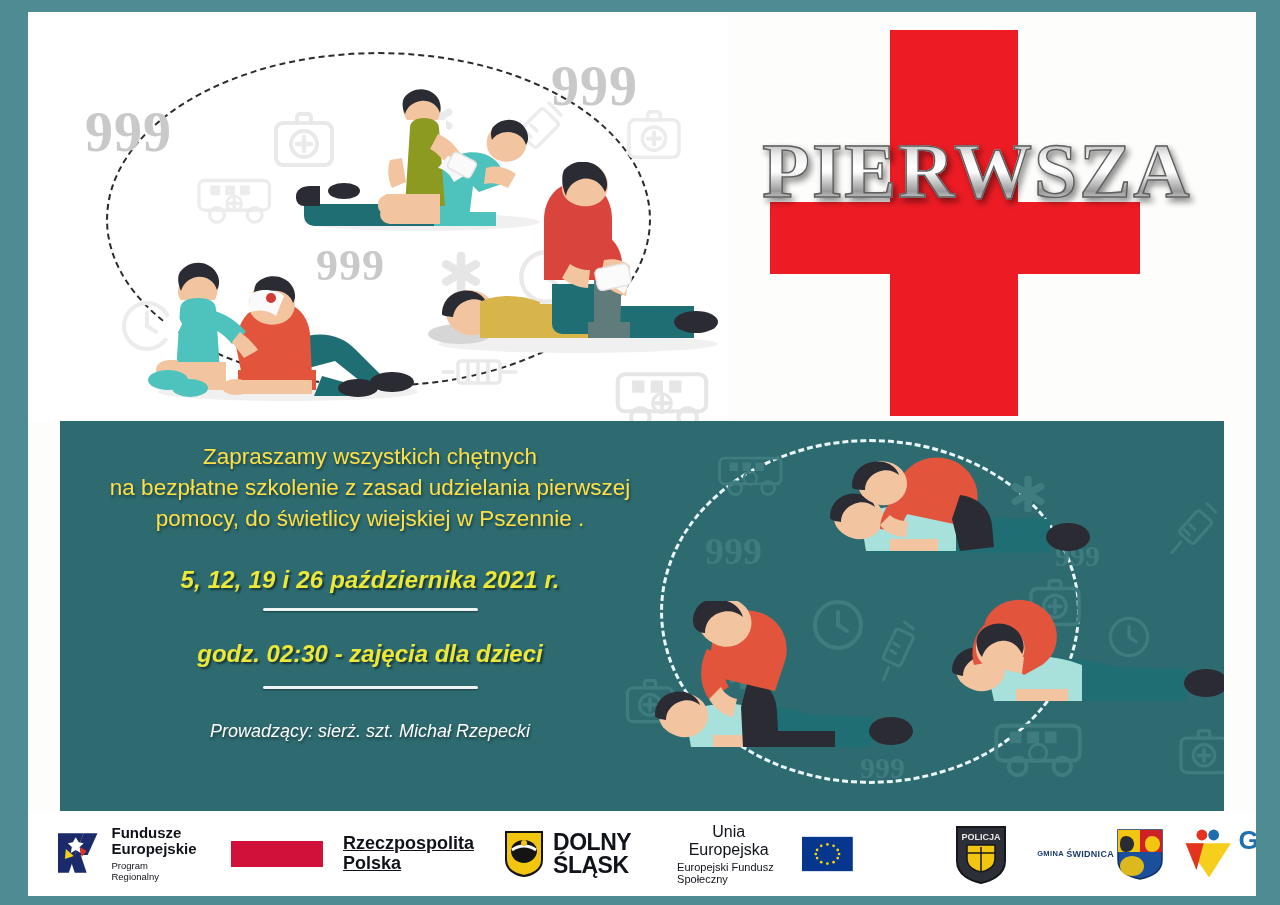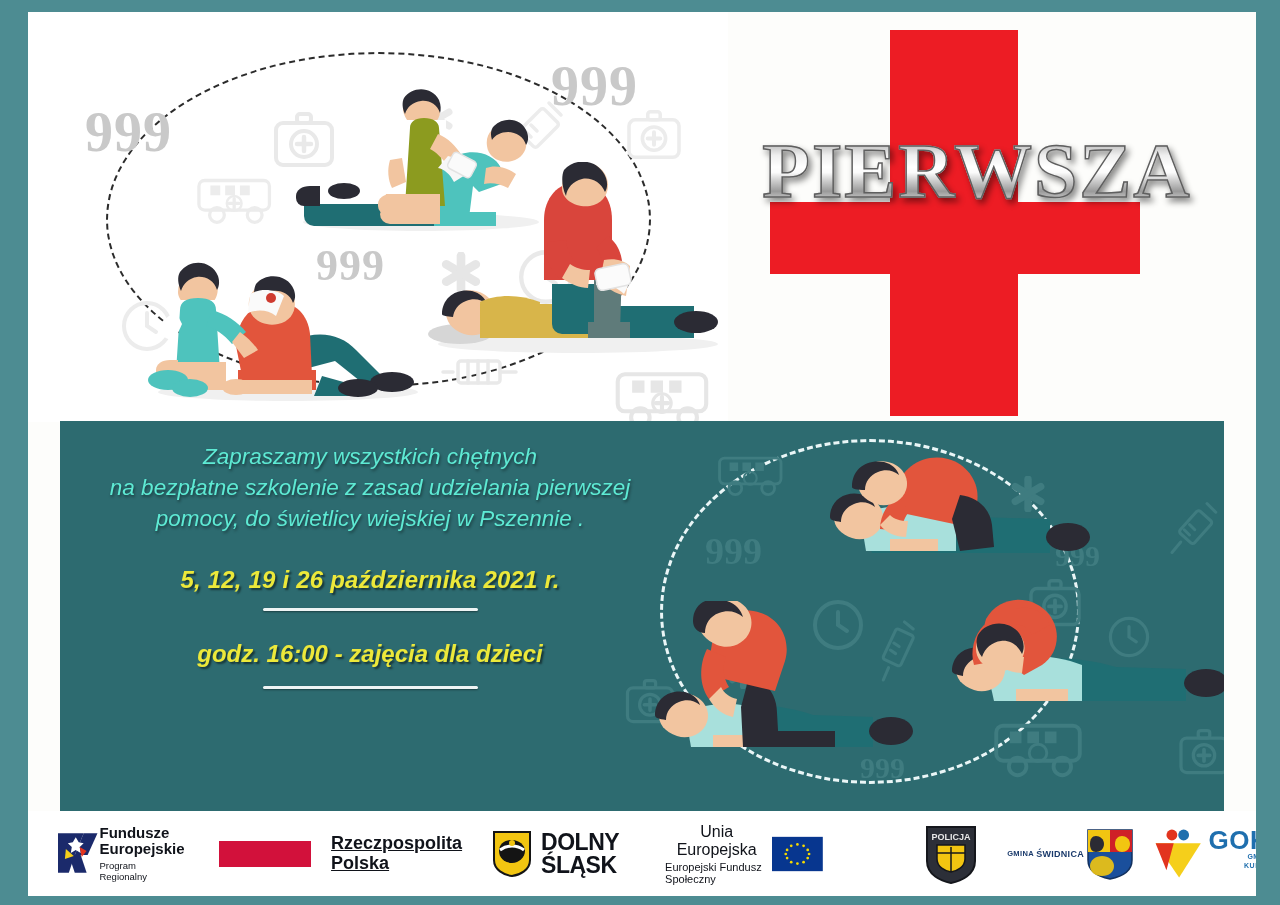--- a/index.html
+++ b/index.html
@@ -77,23 +77,22 @@
     background:#2d6b70;
     overflow:hidden;
   }
   .panel-text {
     position:absolute; left:20px; top:20px; width:580px;
     text-align:center;
     color:#ffffff;
   }
   .intro {
     font-family:"Liberation Sans", sans-serif;
-    font-size:22.5px; line-height:1.38; color:#5eead4;
+    font-size:22.5px; line-height:1.38; color:#fde047;
     text-shadow:1px 2px 3px rgba(0,0,0,.45);
-    font-style:italic;
   }
   .date-line {
     margin-top:32px;
     font-size:24px; font-weight:700; font-style:italic;
     color:#ece83a;
     text-shadow:2px 2px 2px rgba(0,0,0,.5);
     letter-spacing:.2px;
   }
   .rule {
     width:215px; height:3px; background:#eef4f4;
@@ -122,21 +121,21 @@
     font-family:"Liberation Serif", serif; font-weight:700;
     color:#3f7c80; user-select:none;
   }
 
   
   .footer {
     position:absolute; left:0; bottom:0; width:1228px; height:85px;
     background:#ffffff;
     display:flex; align-items:center;
   }
-  .logo { display:flex; align-items:center; gap:0; }
+  .logo { display:flex; align-items:center; gap:12px; }
   .logo-txt { font-family:"Liberation Sans", sans-serif; color:#10131a; }
   .fe-l1 { font-size:15px; font-weight:700; line-height:1.08; }
   .fe-sub { font-size:9.5px; font-weight:400; margin-top:3px; }
   .rp-txt { font-size:18px; font-weight:700; line-height:1.1;text-decoration:underline; }
   .ds-txt { font-size:23px; font-weight:700; line-height:1.0; letter-spacing:-.5px; }
   .ue-1 { font-size:16px; text-align:center; }
   .ue-2 { font-size:11px; margin-top:2px; }
   .gm-1 { font-size:7.5px; font-weight:700; color:#1a3a6b; letter-spacing:.4px; text-align:center; }
   .gm-2 { font-size:9px; font-weight:700; color:#1a3a6b; letter-spacing:.3px; text-align:center; }
   .gk-word { font-size:26px; font-weight:700; color:#1f6fae; letter-spacing:.5px; line-height:1; }
@@ -519,24 +518,25 @@
       <div class="intro">
         <div>Zapraszamy wszystkich chętnych</div>
         <div>na bezpłatne szkolenie z zasad udzielania pierwszej</div>
         <div>pomocy, do świetlicy wiejskiej w Pszennie .</div>
       </div>
 
       <div class="date-line">5, 12, 19 i 26 października 2021 r.</div>
       <div class="rule"></div>
 
       <div class="times">
-        <div>godz. 16:00 - zajęcia dla dzieci</div>
+        <div>godz. 02:30 - zajęcia dla dzieci</div>
       </div>
       <div class="rule"></div>
 
+      <div class="lead">Prowadzący:  sierż. szt. Michał Rzepecki</div>
     </div>
   </div>
 
   <div class="footer">
 
     <div class="logo" style="margin-left:28px">
       <svg width="44" height="46" viewBox="0 0 44 46">
         <path d="M2 2h26l-9 22H2z" fill="#1b2a6b"></path>
         <path d="M2 24h17l-6 18H2z" fill="#1b2a6b"></path>
         <path d="M19 24l9-22h14l-10 22z" fill="#1b2a6b"></path>
@@ -566,21 +566,21 @@
         <path d="M20 10c7 0 13 5 13 11s-6 12-13 12-13-5-13-12 6-11 13-11z" fill="#141414"></path>
         <path d="M8 20c4-3 9-4 12-4s8 1 12 4" stroke="#ffffff" stroke-width="3" fill="none"></path>
         <circle cx="20" cy="13" r="3" fill="#f2c511"></circle>
       </svg>
       <div class="logo-txt">
         <div class="ds-txt">DOLNY</div>
         <div class="ds-txt">ŚLĄSK</div>
       </div>
     </div>
 
-    <div class="logo" style="margin-left:46px;gap:4px">
+    <div class="logo" style="margin-left:46px;gap:22px">
       <div class="logo-txt">
         <div class="ue-1">Unia Europejska</div>
         <div class="ue-2">Europejski Fundusz Społeczny</div>
       </div>
       <svg width="74" height="50" viewBox="0 0 74 50">
         <rect width="74" height="50" fill="#07368f"></rect>
         <g fill="#f5d800">
           <circle cx="37" cy="11" r="2"></circle>
             <circle cx="46" cy="13" r="2"></circle>
           <circle cx="52" cy="19" r="2"></circle>

